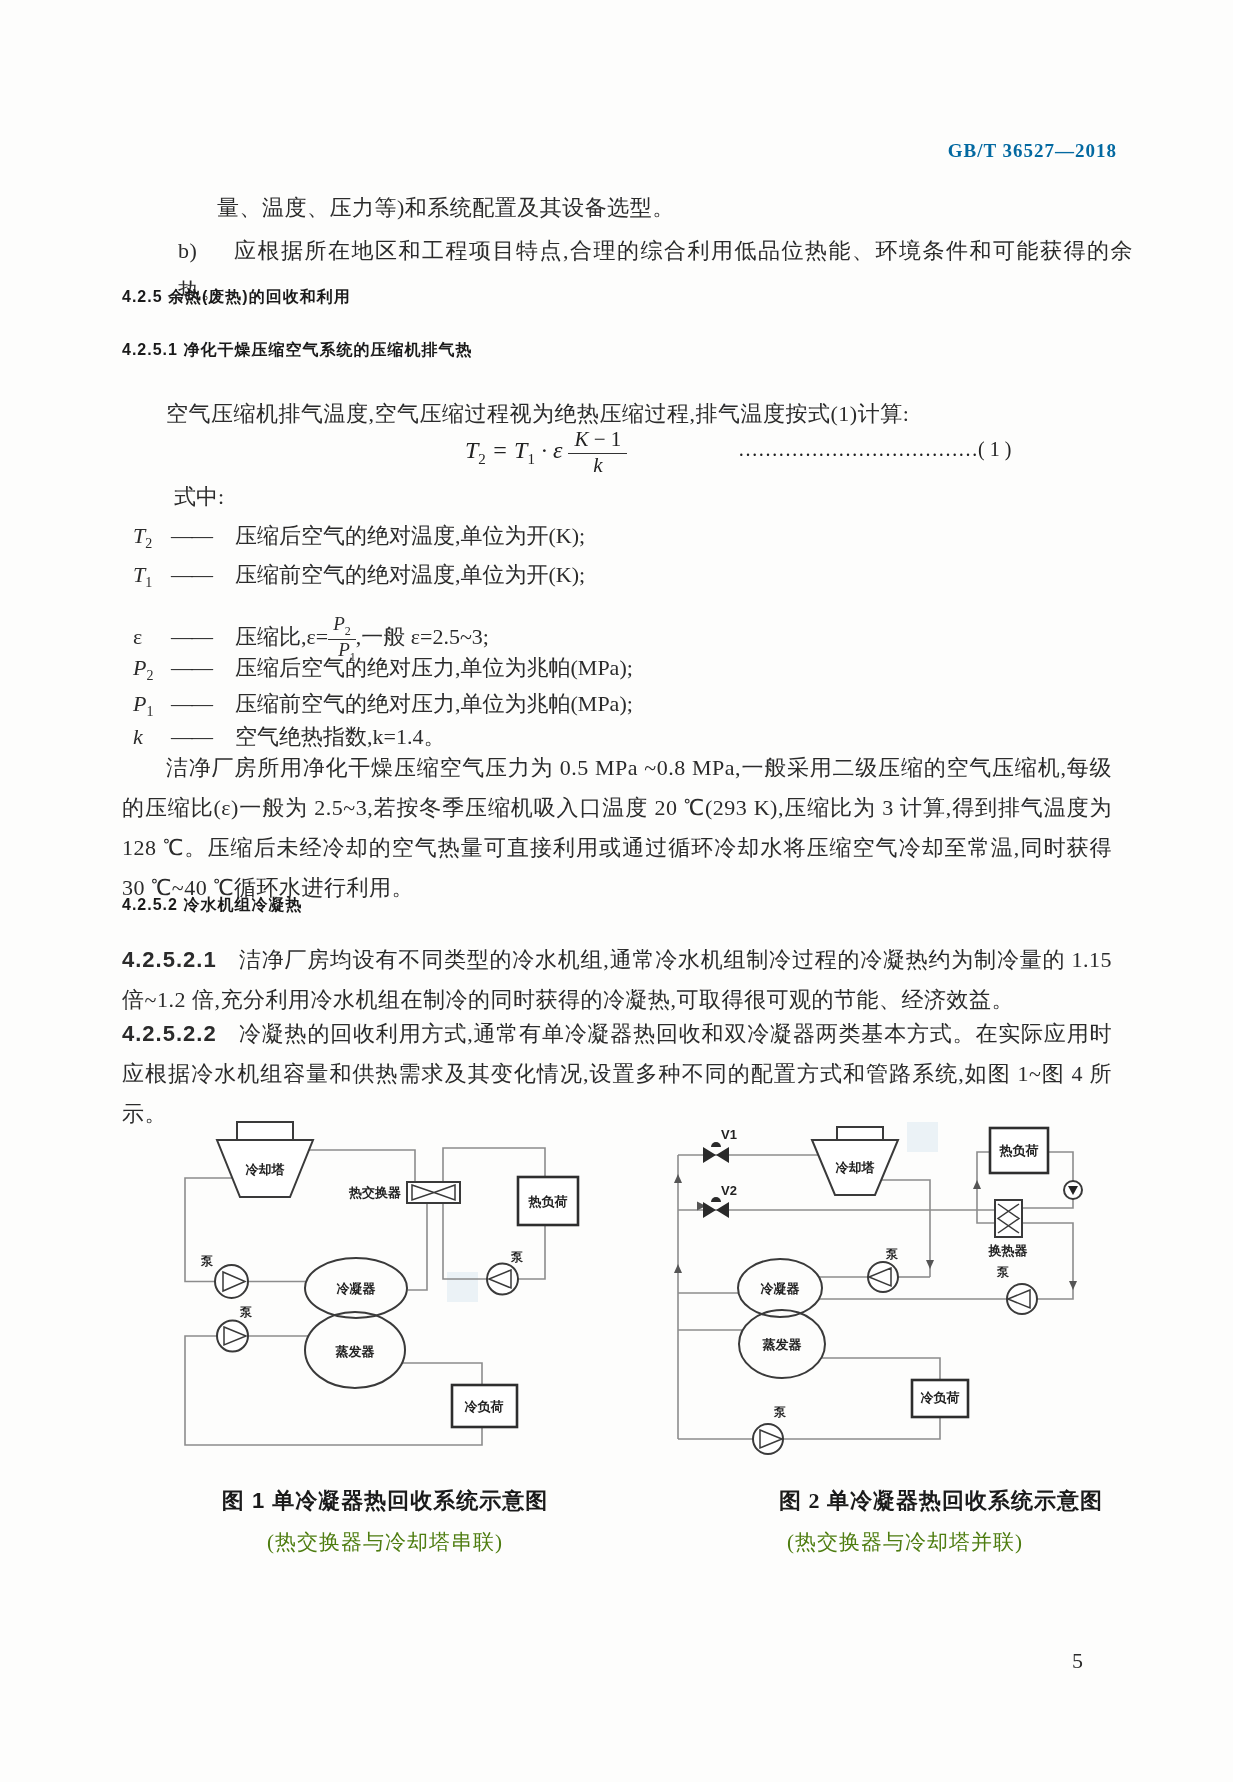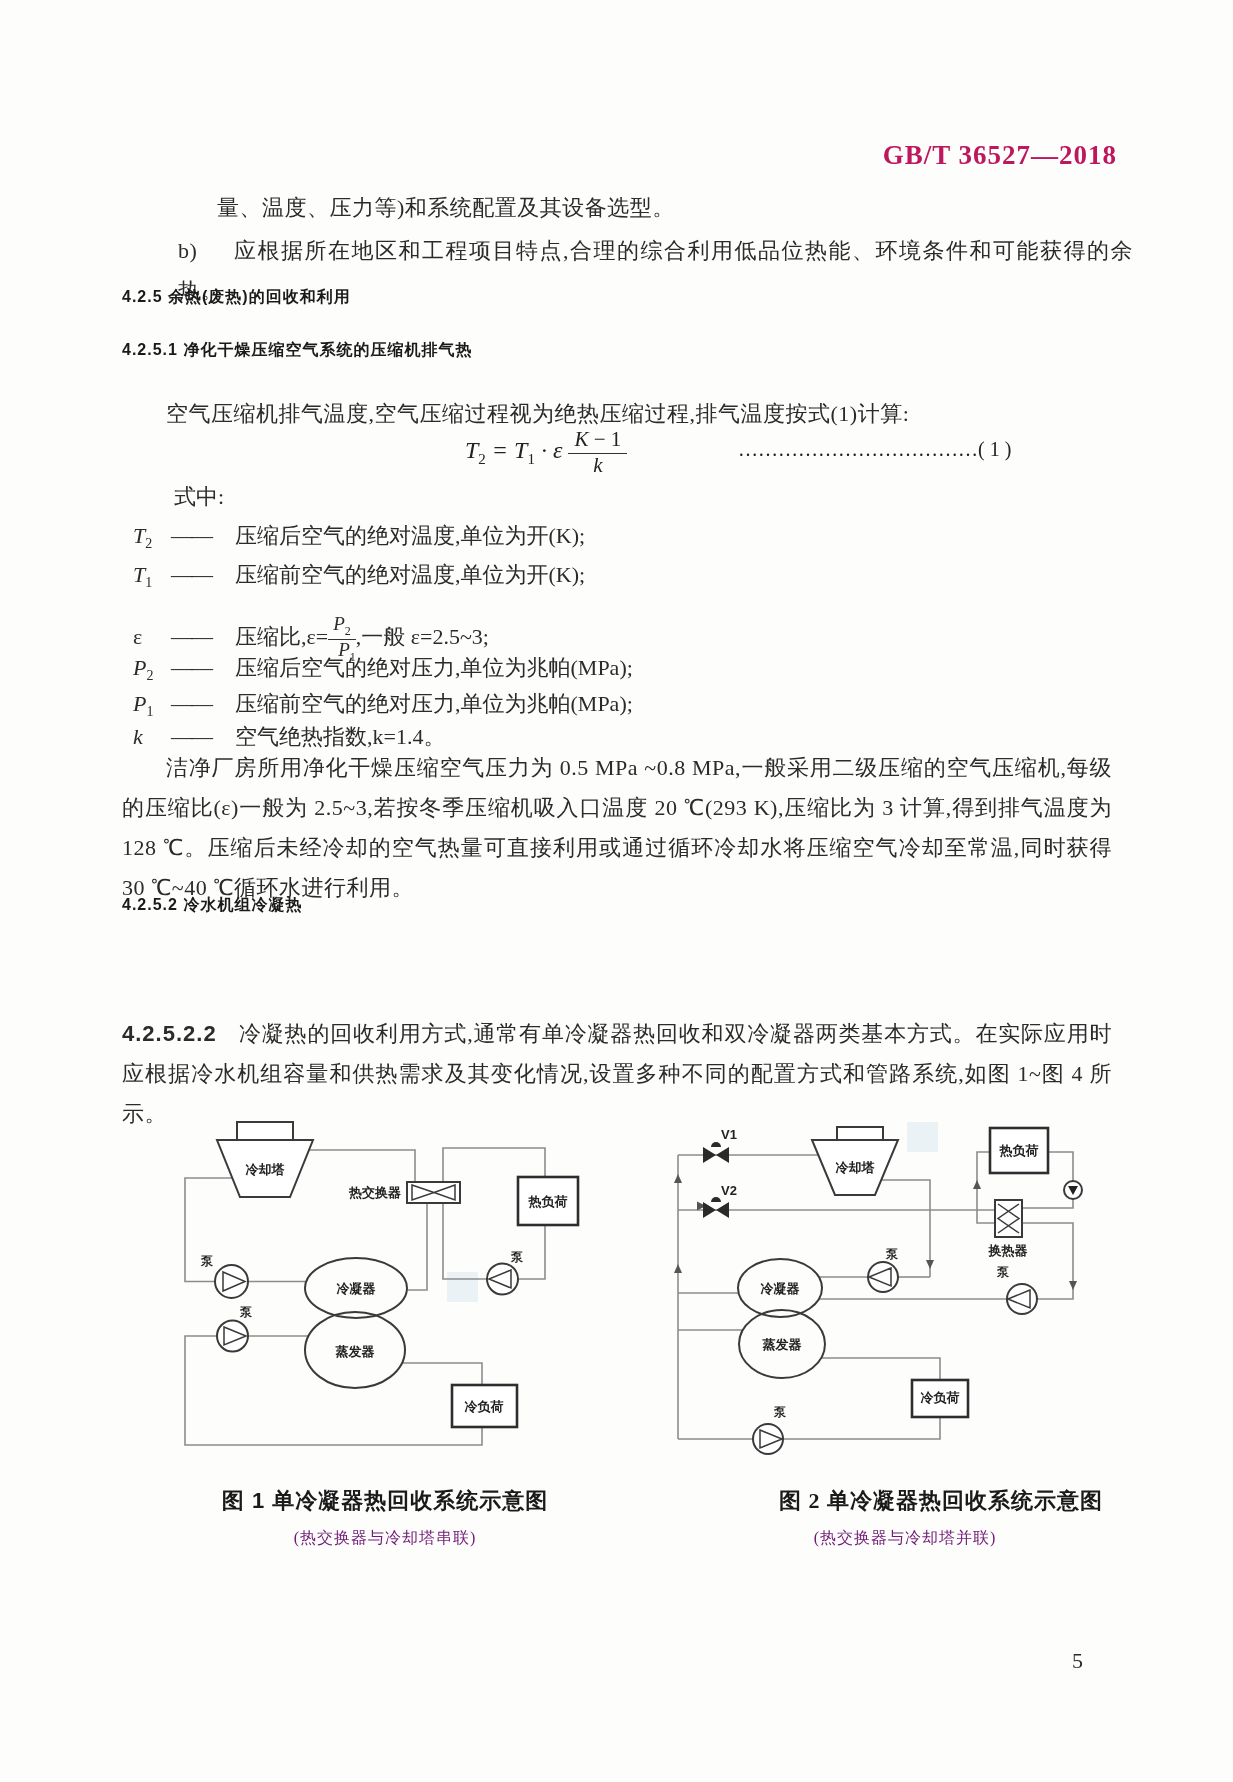--- a/index.html
+++ b/index.html
@@ -3,21 +3,21 @@
 <meta charset="utf-8">
 <style>
   html,body{margin:0;padding:0;background:#e8e8e6;}
   .page{
     position:relative;width:1233px;height:1782px;margin:0 auto;
     background:#fdfdfc;color:#2b2b2b;
     font-family:"Liberation Serif", serif;
     overflow:hidden;
   }
   .abs{position:absolute;}
-  .hdr{font-family:"Liberation Serif", serif;font-weight:bold;font-size:27px;color:#be185d;letter-spacing:1px;}
+  .hdr{font-family:"Liberation Serif", serif;font-weight:bold;font-size:19px;color:#0369a1;letter-spacing:1px;}
   .body-text{font-size:22px;line-height:40px;letter-spacing:0.5px;color:#2b2b2b;text-align:justify;}
   .heading{font-family:"Liberation Sans", sans-serif;font-weight:bold;font-size:16px;color:#1a1a1a;letter-spacing:1px;}
   .blabel{display:inline-block;width:55px;font-size:22px;}
   .para-num{font-family:"Liberation Sans", sans-serif;font-weight:bold;letter-spacing:1px;}
   .ng{display:inline-block;width:22px;}
   
   .formula{font-size:24px;color:#222;font-style:italic;white-space:nowrap;}
   .formula sub{font-size:15px;font-style:normal;}
   .vfrac{display:inline-block;text-align:center;vertical-align:middle;font-size:21px;line-height:1.12;margin-left:6px;}
   .vfrac .top{display:block;border-bottom:1.6px solid #333;padding:0 6px 1px;}
@@ -27,21 +27,21 @@
   .wrow{position:absolute;font-size:22px;color:#2b2b2b;white-space:nowrap;}
   .term{display:inline-block;width:38px;font-style:italic;}
   .term sub{font-size:14px;font-style:normal;}
   .ddash{display:inline-block;width:64px;letter-spacing:-2px;}
   .sfrac{display:inline-block;text-align:right;vertical-align:middle;font-size:19px;line-height:1.1;font-style:italic;}
   .sfrac .top{display:block;border-bottom:1.4px solid #333;padding:0 5px 1px;}
   .sfrac .bot{display:block;}
   .sfrac sub{font-size:12px;font-style:normal;}
   
   .fig-caption{font-family:"Liberation Sans", sans-serif;font-weight:bold;font-size:22px;color:#1a1a1a;text-align:center;letter-spacing:1px;}
-  .fig-subcaption{font-size:16px;color:#701a75;text-align:center;letter-spacing:1px;}
+  .fig-subcaption{font-size:21px;color:#4d7c0f;text-align:center;letter-spacing:1px;}
   .pagenum{font-size:22px;color:#2b2b2b;}
   svg text{font-family:"Liberation Sans", sans-serif;font-weight:600;fill:#222;}
   .pipe{stroke:#8c8c8c;stroke-width:1.6;fill:none;}
   .equip{stroke:#3a3a3a;stroke-width:2;fill:#ffffff;}
   .equip-nf{stroke:#3a3a3a;stroke-width:2;fill:none;}
   .thickbox{stroke:#2e2e2e;stroke-width:2.6;fill:#ffffff;}
   .glyph{stroke:#3a3a3a;stroke-width:1.5;fill:none;}
   .arrow{fill:#555;stroke:none;}
   .valve{fill:#2a2a2a;stroke:none;}
   .smudge{fill:#cfe2ee;opacity:0.4;}
@@ -90,20 +90,23 @@
     <span class="term"><span style="font-style:italic">P</span><sub>1</sub></span><span class="ddash">——</span><span>压缩前空气的绝对压力,单位为兆帕(MPa);</span>
   </div>
   <div class="wrow" style="top:722px;left:133px;">
     <span class="term"><span style="font-style:italic">k</span></span><span class="ddash">——</span><span>空气绝热指数,k=1.4。</span>
   </div>
 
   <div class="abs body-text" style="top:748px;left:122px;width:990px;text-indent:44px;">洁净厂房所用净化干燥压缩空气压力为 0.5 MPa ~0.8 MPa,一般采用二级压缩的空气压缩机,每级的压缩比(ε)一般为 2.5~3,若按冬季压缩机吸入口温度 20 ℃(293 K),压缩比为 3 计算,得到排气温度为 128 ℃。压缩后未经冷却的空气热量可直接利用或通过循环冷却水将压缩空气冷却至常温,同时获得 30 ℃~40 ℃循环水进行利用。</div>
 
   <div class="abs heading" style="top:895px;left:122px;">4.2.5.2  冷水机组冷凝热</div>
 
+  <div class="abs body-text" style="top:940px;left:122px;width:990px;">
+    <span class="para-num">4.2.5.2.1</span><span class="ng"></span><span>洁净厂房均设有不同类型的冷水机组,通常冷水机组制冷过程的冷凝热约为制冷量的 1.15 倍~1.2 倍,充分利用冷水机组在制冷的同时获得的冷凝热,可取得很可观的节能、经济效益。</span>
+  </div>
 
   <div class="abs body-text" style="top:1014px;left:122px;width:990px;">
     <span class="para-num">4.2.5.2.2</span><span class="ng"></span><span>冷凝热的回收利用方式,通常有单冷凝器热回收和双冷凝器两类基本方式。在实际应用时应根据冷水机组容量和供热需求及其变化情况,设置多种不同的配置方式和管路系统,如图 1~图 4 所示。</span>
   </div>
 
   <svg class="abs" style="top:1100px;left:150px;" width="430" height="360" viewBox="0 0 430 360">
     <rect class="smudge" x="297" y="172" width="31" height="30"></rect>
 
     <path class="pipe" d="M159,50 H265 V82"></path>
     <path class="pipe" d="M277,103 V190 H258"></path>

